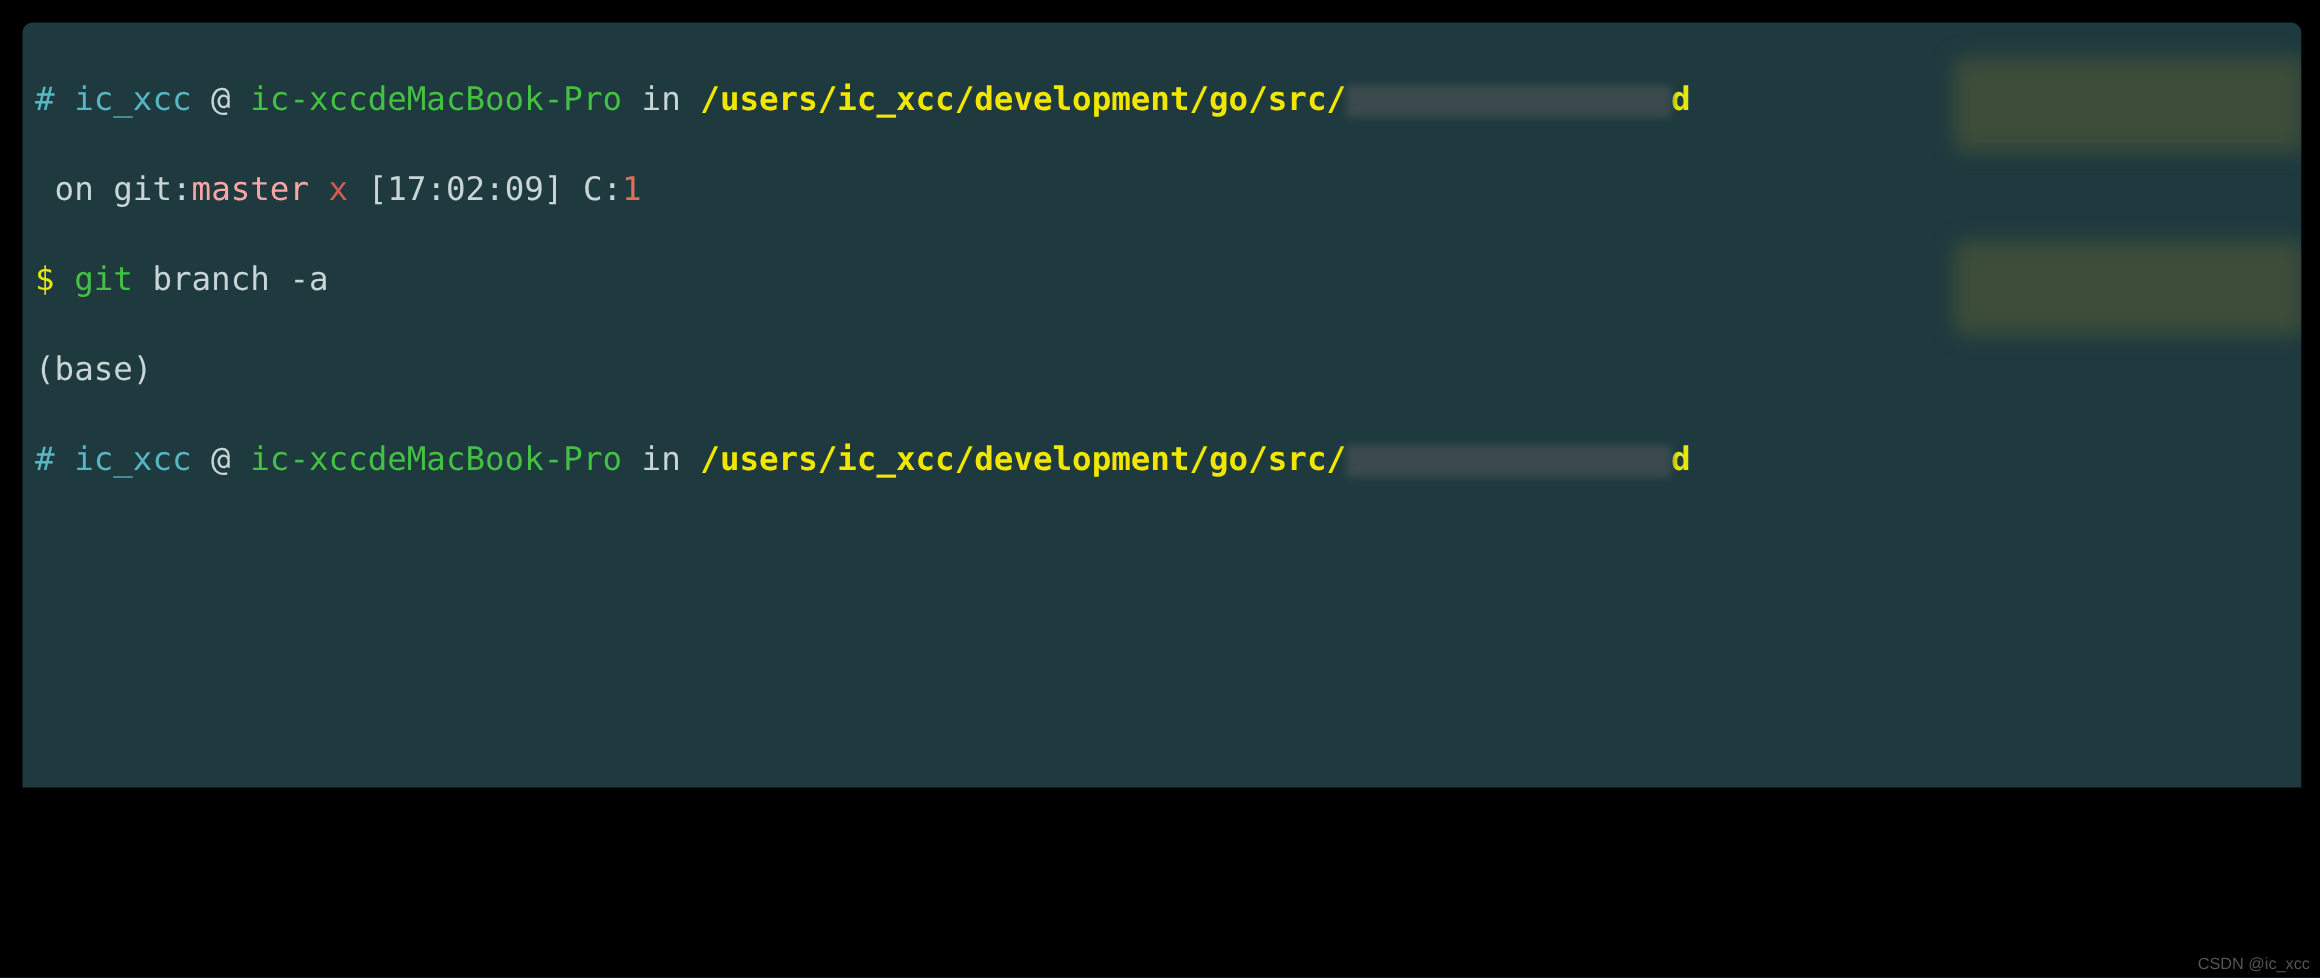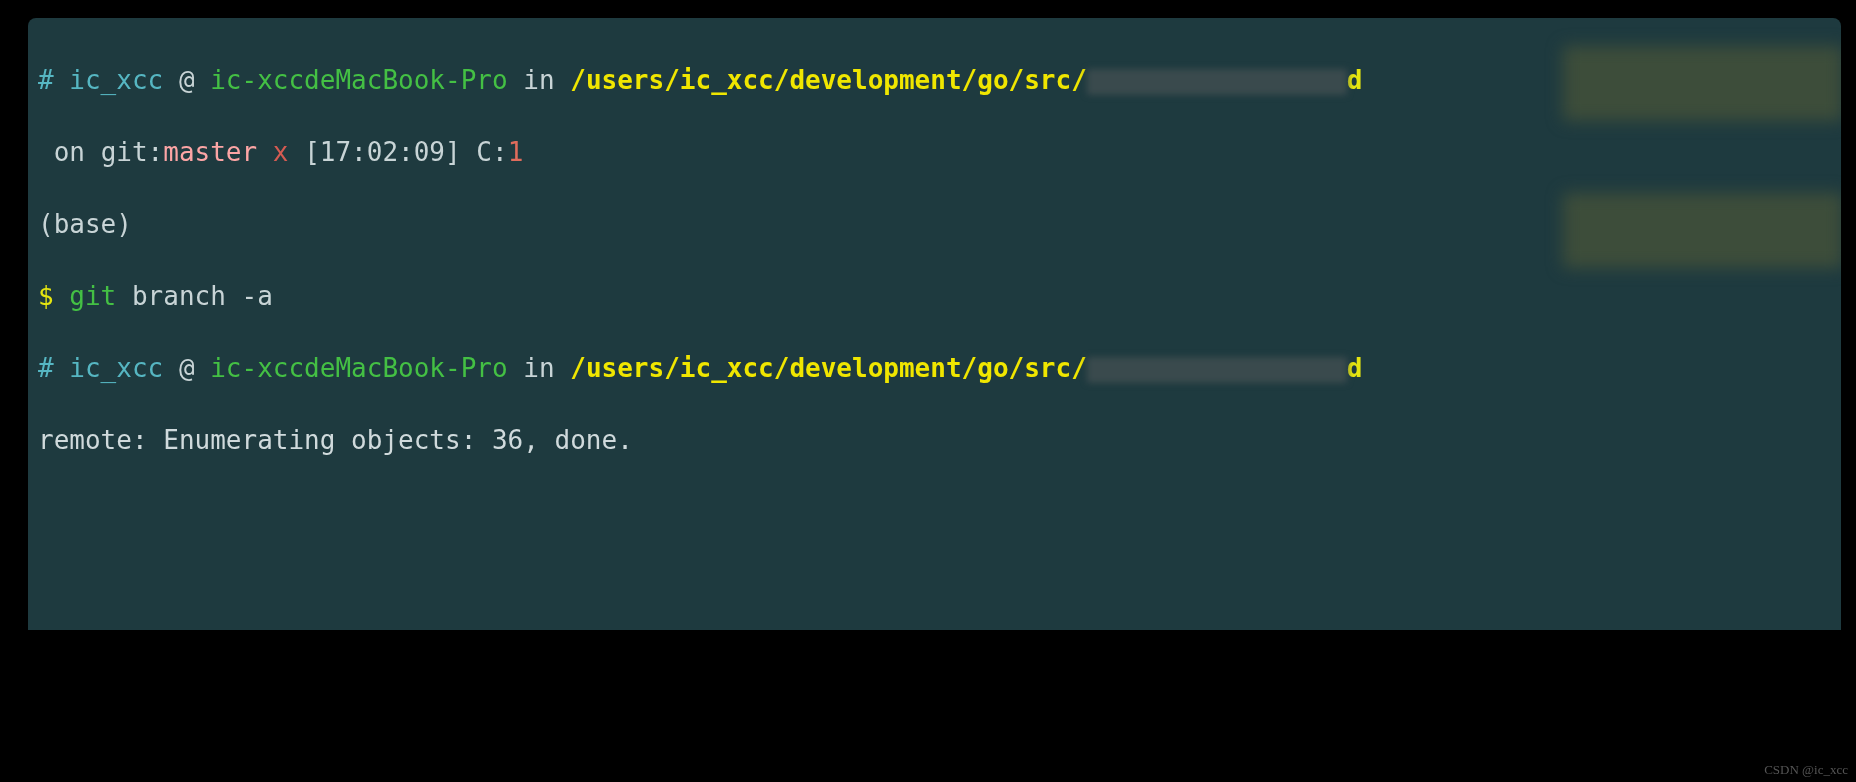--- a/index.html
+++ b/index.html
@@ -5,21 +5,21 @@
     * { margin: 0; padding: 0; box-sizing: border-box; }
     body {
       background: #000;
       width: 1856px;
       height: 782px;
       overflow: hidden;
       position: relative;
     }
     .terminal {
       background: #1e3a3f;
-      margin: 18px 15px 0 28px;
+      margin: 18px 15px 0 18px;
       border-radius: 8px 8px 0 0;
       padding: 8px 24px 10px 10px;
       font-family: 'Monaco', 'Menlo', 'Consolas', monospace;
       font-size: 26px;
       line-height: 36px;
       color: #c8d4d6;
       white-space: pre;
       overflow: hidden;
       height: 612px;
       position: relative;
@@ -46,35 +46,34 @@
       position: absolute;
       background: #3d4d3a;
       filter: blur(8px);
       border-radius: 4px;
     }
     .watermark {
       position: absolute;
       bottom: 4px;
       right: 8px;
       color: #555;
-      font-family: Liberation Serif, serif;
+      font-family: Liberation Sans, sans-serif;
       font-size: 13px;
     }
     .line { display: block; }
   </style>
 </head>
 <body>
 
 <div class="terminal">
 <span class="line"><span class="c-teal">#</span> <span class="c-teal">ic_xcc</span> <span class="c-grey">@</span> <span class="c-green">ic-xccdeMacBook-Pro</span> <span class="c-grey">in</span> <span class="c-bold-yellow">/users/ic_xcc/development/go/src/</span><span class="blur-box" style="width:260px;height:26px;"></span><span class="c-path-end">d</span></span>
 <span class="line"><span class="c-grey"> on</span> <span class="c-grey">git:</span><span class="c-blue">master</span> <span class="c-redx">x</span> <span class="c-grey">[17:02:09]</span> <span class="c-grey">C:</span><span class="c-red">1</span></span>
+<span class="line"><span class="c-dollar">$</span> <span class="c-green">git</span> <span class="c-grey">branch -a</span></span>
 <span class="line"><span class="c-grey">(base)</span></span>
-<span class="line"><span class="c-dollar">$</span> <span class="c-green">git</span> <span class="c-grey">branch -a</span></span>
 <span class="line"><span class="c-teal">#</span> <span class="c-teal">ic_xcc</span> <span class="c-grey">@</span> <span class="c-green">ic-xccdeMacBook-Pro</span> <span class="c-grey">in</span> <span class="c-bold-yellow">/users/ic_xcc/development/go/src/</span><span class="blur-box" style="width:260px;height:26px;"></span><span class="c-path-end">d</span></span>
-<span class="line c-white">remote: Enumerating objects: 36, done.</span>
 
 
 
 
 
 
 
 
 <div class="blur-right" style="top:28px; right:-2px; width:280px; height:75px;"></div>
 <div class="blur-right" style="top:175px; right:-2px; width:280px; height:75px;"></div>

